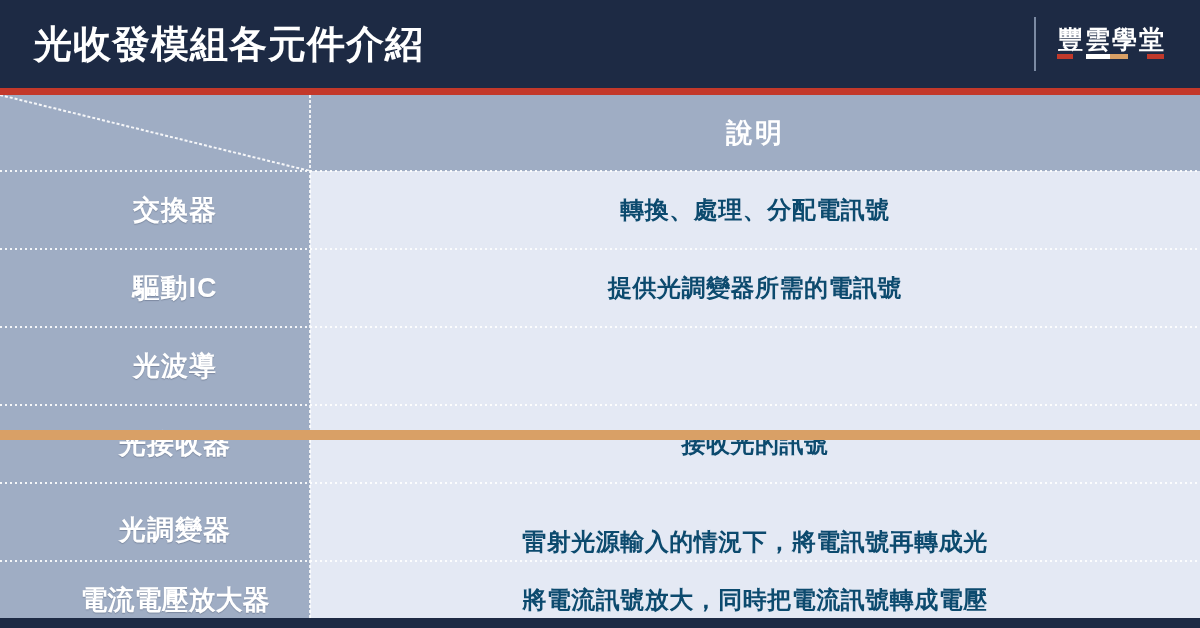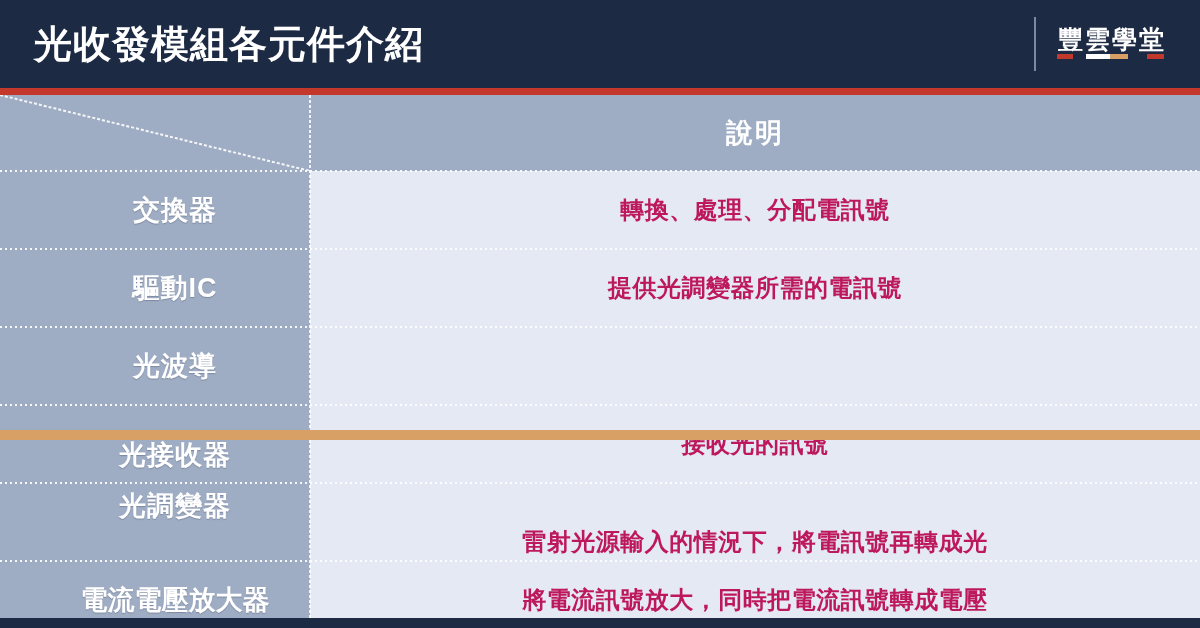--- a/index.html
+++ b/index.html
@@ -191,21 +191,21 @@
   .row-label.wide { font-size: 27px; letter-spacing: 0px; }
 
   .row-desc {
     position: absolute;
     left: 310px;
     width: 890px;
     height: 78px;
     display: flex;
     align-items: center;
     justify-content: center;
-    color: #be185d;
+    color: #0c4a6e;
     font-size: 24px;
     font-weight: bold;
     letter-spacing: .5px;
   }
 
   
   .bottom-rule {
     position: absolute;
     bottom: 0; left: 0;
     width: 1200px;
@@ -258,24 +258,24 @@
     <div class="h-divider" style="top:465px;"></div>
 
     <div class="row-label" style="top:76px;">交換器</div>
     <div class="row-desc" style="top:76px;">轉換、處理、分配電訊號</div>
 
     <div class="row-label" style="top:154px;">驅動IC</div>
     <div class="row-desc" style="top:154px;">提供光調變器所需的電訊號</div>
 
     <div class="row-label" style="top:232px;">光波導</div>
 
-    <div class="row-label" style="top:321px;">光接收器</div>
+    <div class="row-label" style="top:310px;">光接收器</div>
     <div class="row-desc" style="top:310px;">接收光的訊號</div>
 
-    <div class="row-label" style="top:372px;">光調變器</div>
+    <div class="row-label" style="top:396px;">光調變器</div>
     <div class="row-desc" style="top:408px;">雷射光源輸入的情況下，將電訊號再轉成光</div>
 
     <div class="row-label wide" style="top:466px;">電流電壓放大器</div>
     <div class="row-desc" style="top:466px;">將電流訊號放大，同時把電流訊號轉成電壓</div>
   </div>
 
   <div class="bottom-rule"></div>
 </div>
 
 </body></html>

